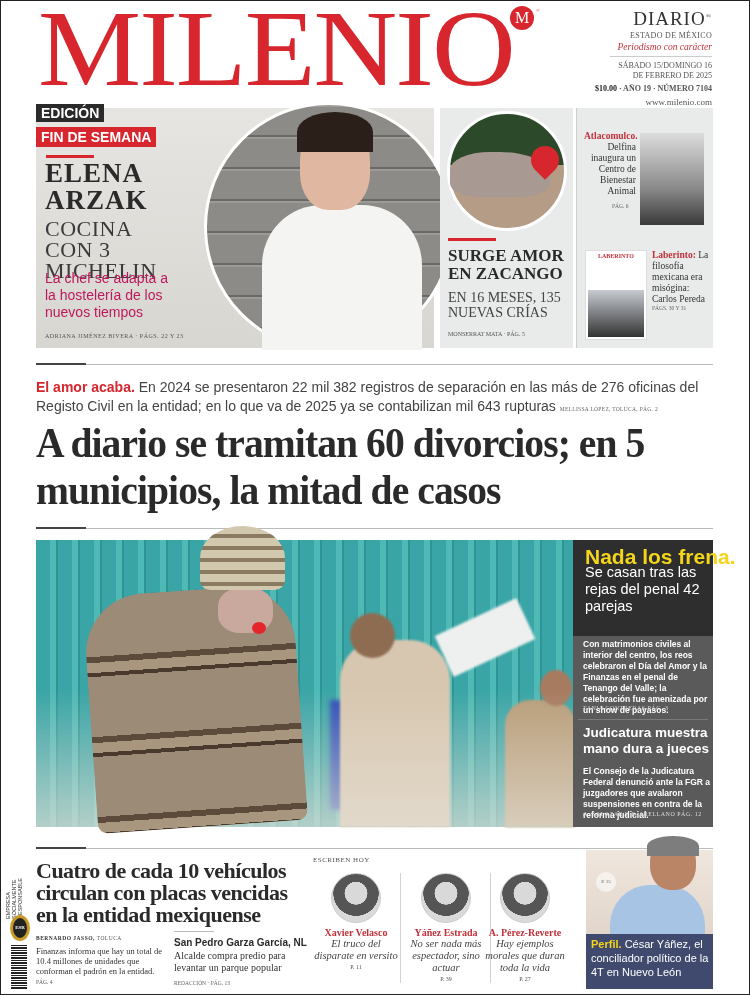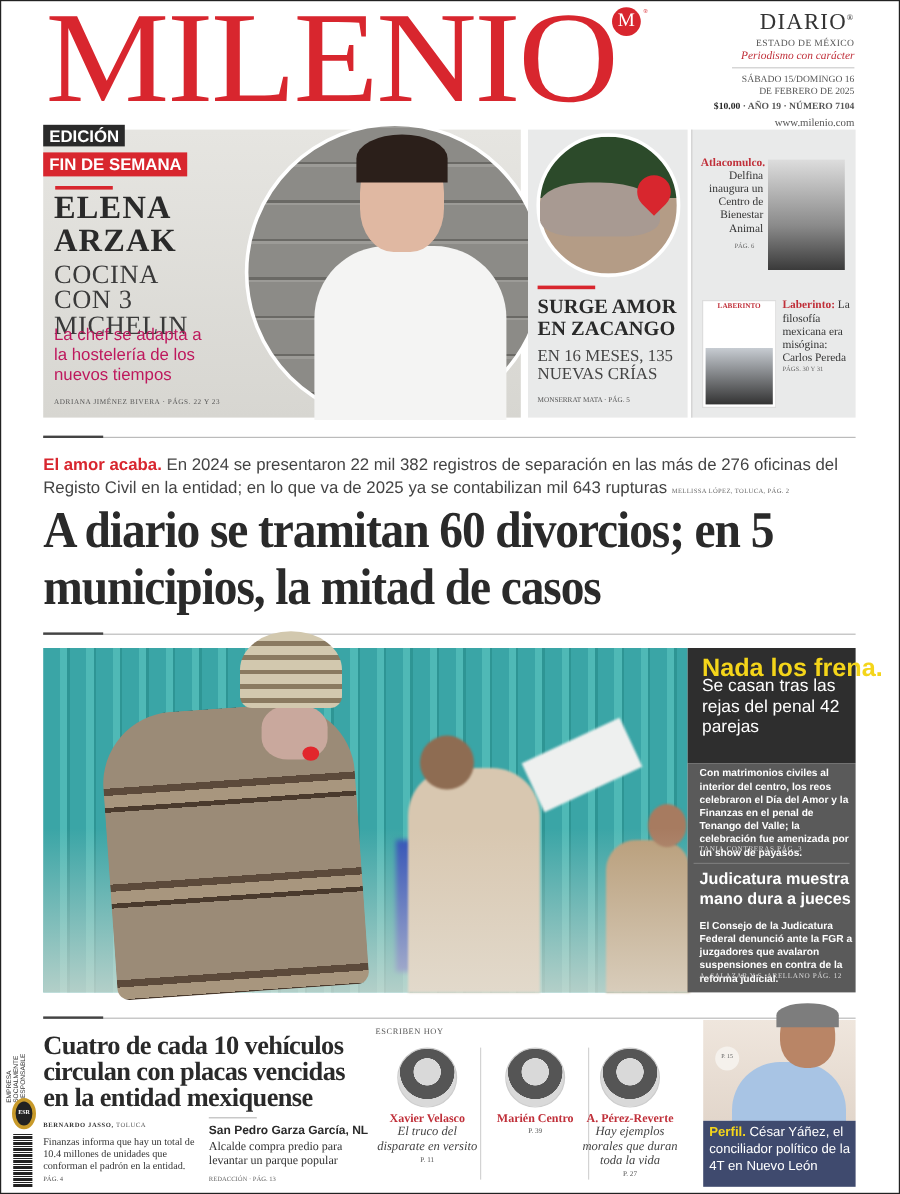--- a/index.html
+++ b/index.html
@@ -233,21 +233,22 @@
 <div class="abs write-label">ESCRIBEN HOY</div>
 <div class="abs writer" style="left:313px; top:873px;">
   <div class="avatar"></div>
   <div class="name">Xavier Velasco</div>
   <div class="title">El truco del disparate en versito</div>
   <div class="page">P. 11</div>
 </div>
 <div class="abs col-div" style="left:400px; top:873px;"></div>
 <div class="abs writer" style="left:403px; top:873px;">
   <div class="avatar"></div>
-  <div class="name">Marién Centro</div>
+  <div class="name">Yáñez Estrada</div>
+  <div class="title">No ser nada más espectador, sino actuar</div>
   <div class="page">P. 39</div>
 </div>
 <div class="abs col-div" style="left:490px; top:873px;"></div>
 <div class="abs writer" style="left:482px; top:873px;">
   <div class="avatar"></div>
   <div class="name">A. Pérez-Reverte</div>
   <div class="title">Hay ejemplos morales que duran toda la vida</div>
   <div class="page">P. 27</div>
 </div>
 

